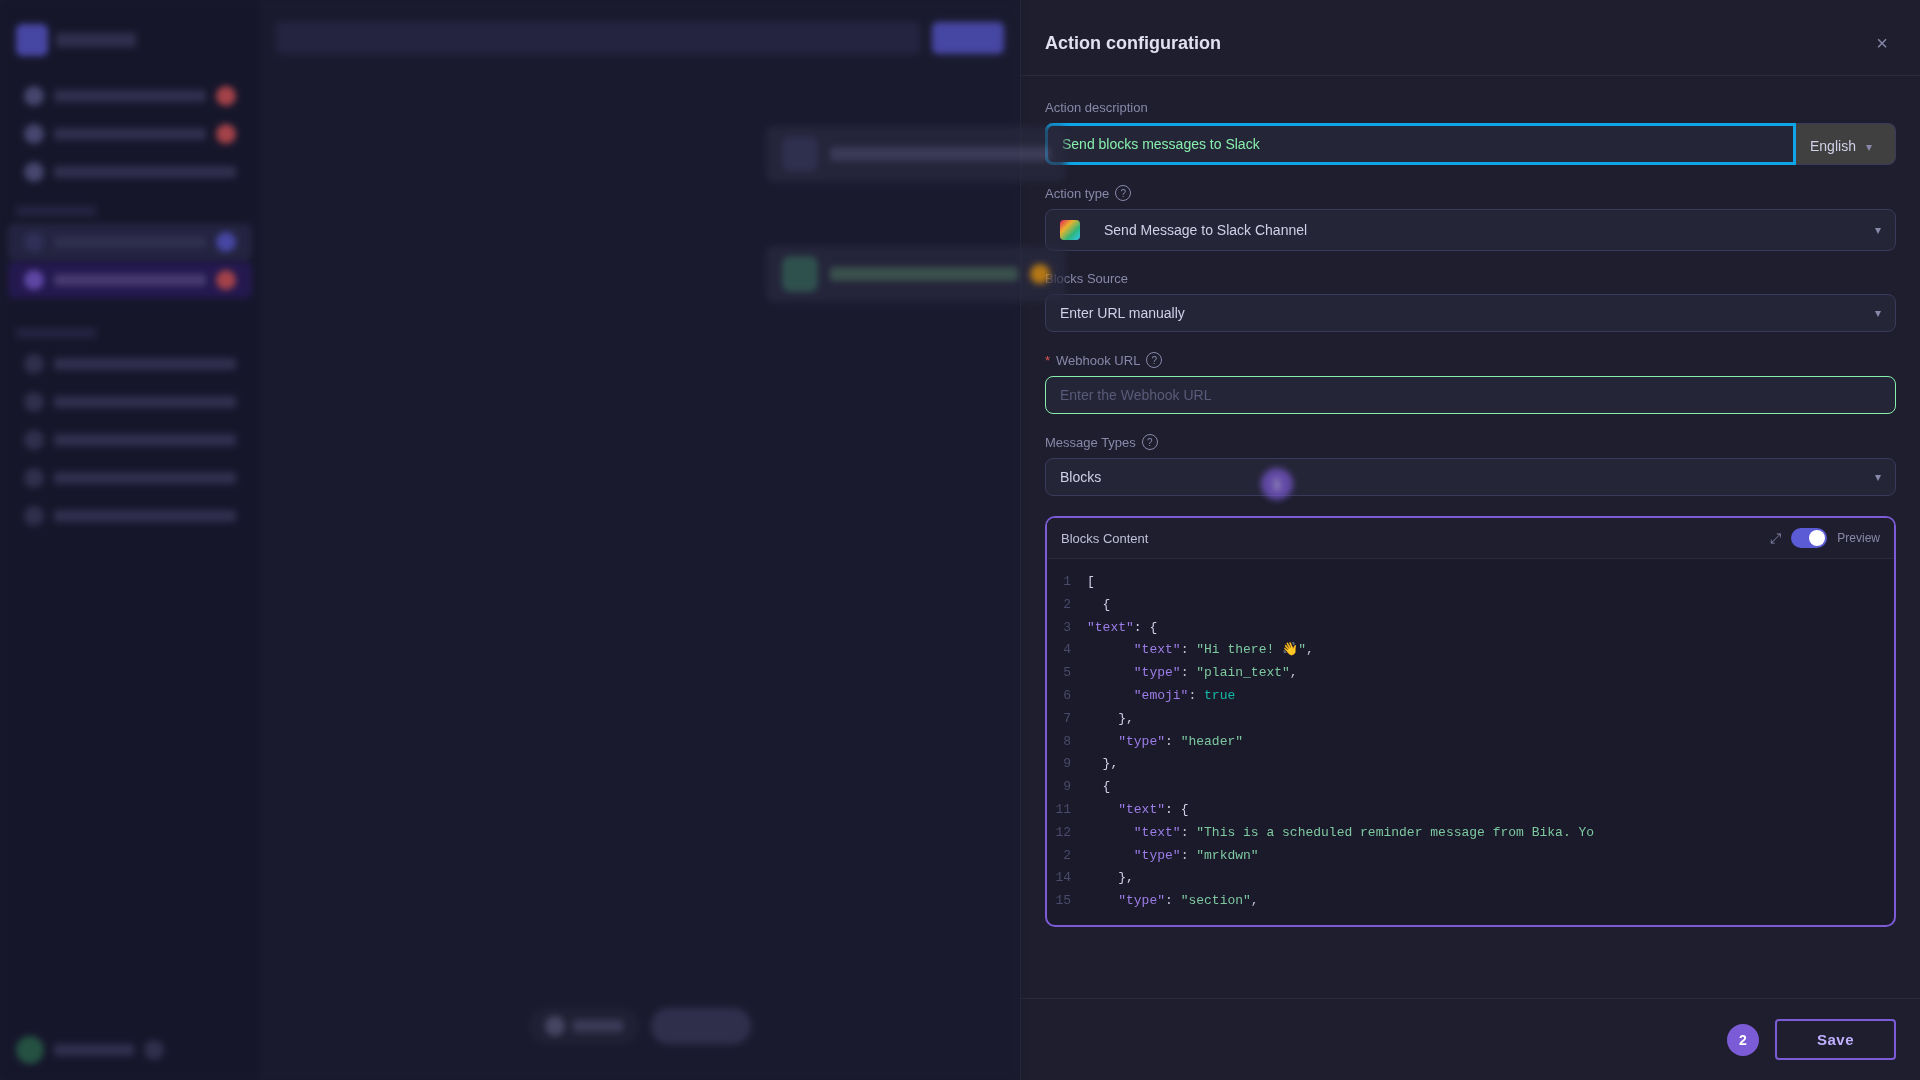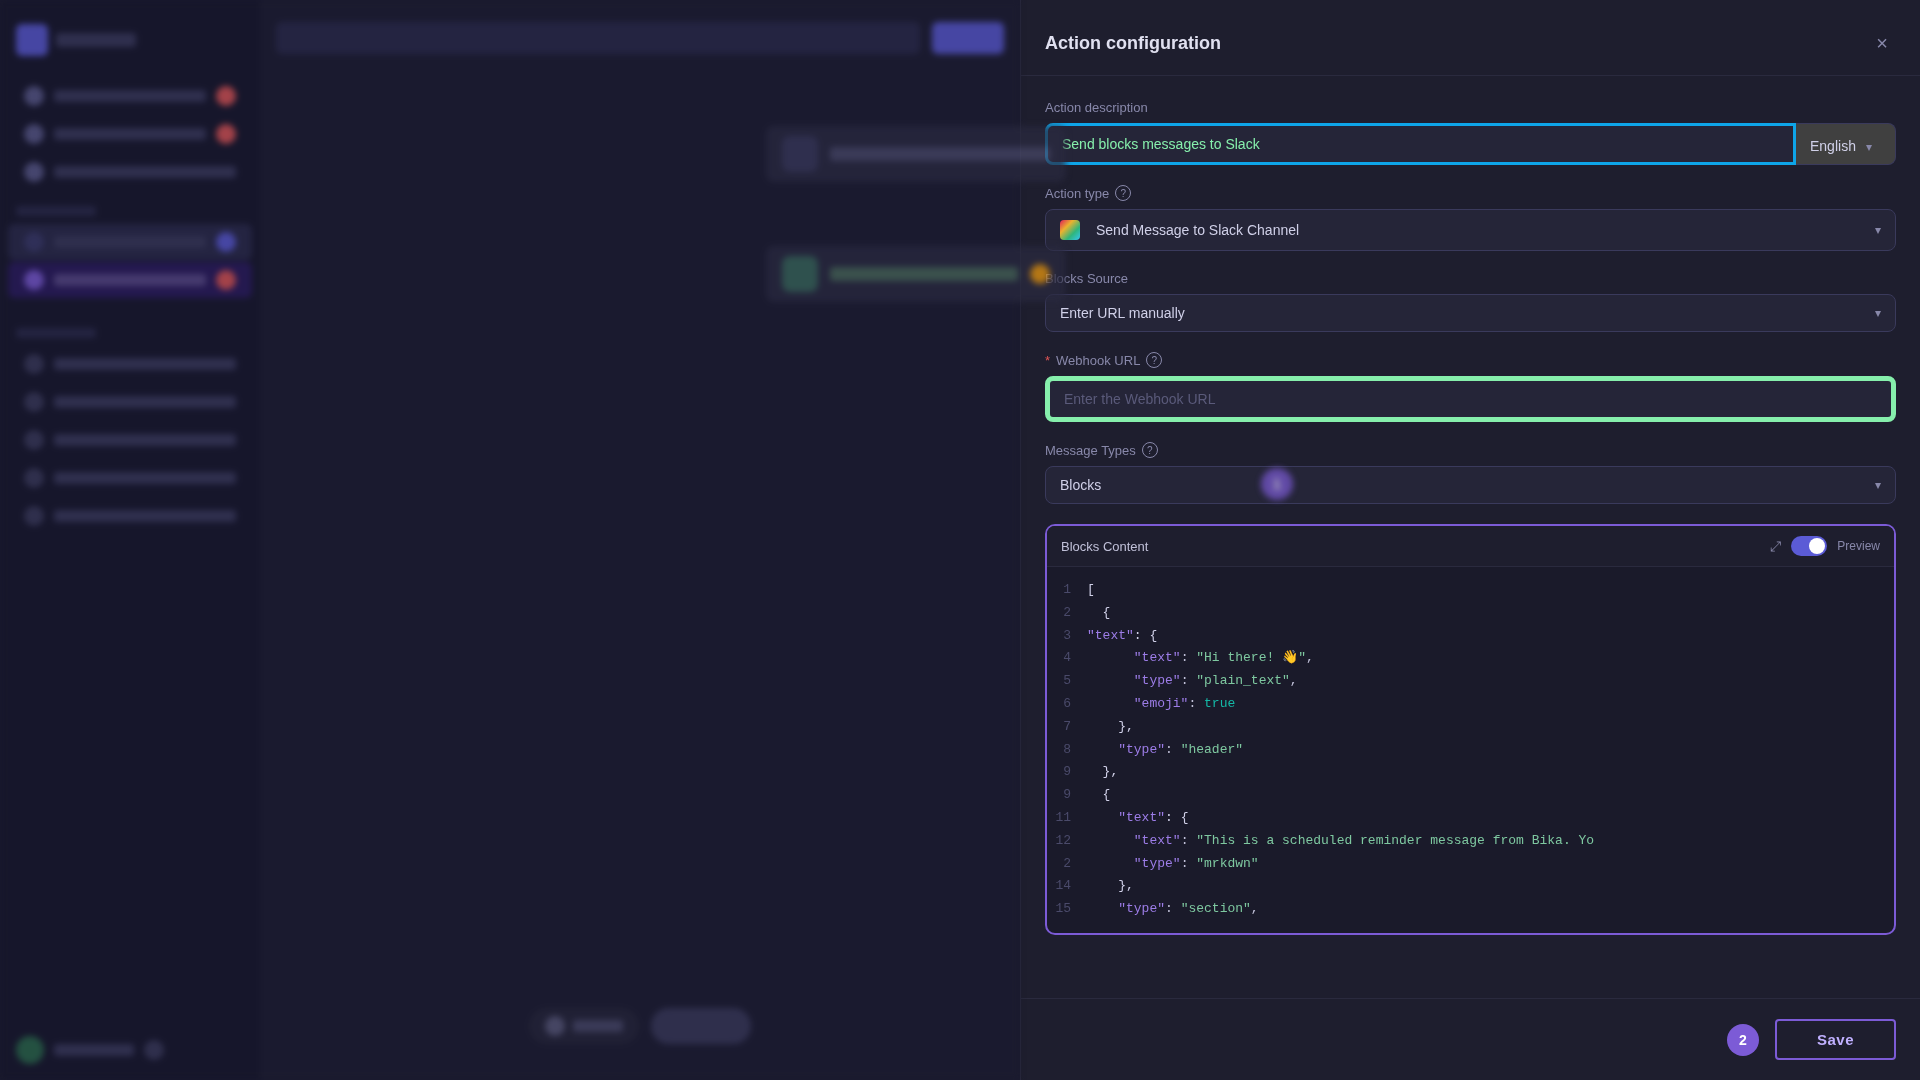--- a/index.html
+++ b/index.html
@@ -215,21 +215,21 @@
       border-radius: 8px 0 0 8px;
       padding: 10px 14px;
       color: #86efac;
       font-size: 14px;
       outline: none;
     }
 
     .field-input-full {
       flex: 1;
       background: #252538;
-      border: 5px solid #86efac;
+      border: 1px solid #86efac;
       border-radius: 8px;
       padding: 10px 14px;
       color: #d0d0e8;
       font-size: 14px;
       outline: none;
       width: 100%;
     }
 
     .field-input-full::placeholder {
       color: #5a5a7a;
@@ -260,21 +260,21 @@
       width: 100%;
       display: flex;
       align-items: center;
       justify-content: space-between;
       cursor: pointer;
     }
 
     .dropdown-select-inner {
       display: flex;
       align-items: center;
-      gap: 16px;
+      gap: 24px;
     }
 
     .slack-icon {
       width: 20px; height: 20px;
       background: linear-gradient(135deg, #e01e5a, #ecb22e, #2eb67d, #36c5f0);
       border-radius: 4px;
       flex-shrink: 0;
     }
 
     .chevron-down {

